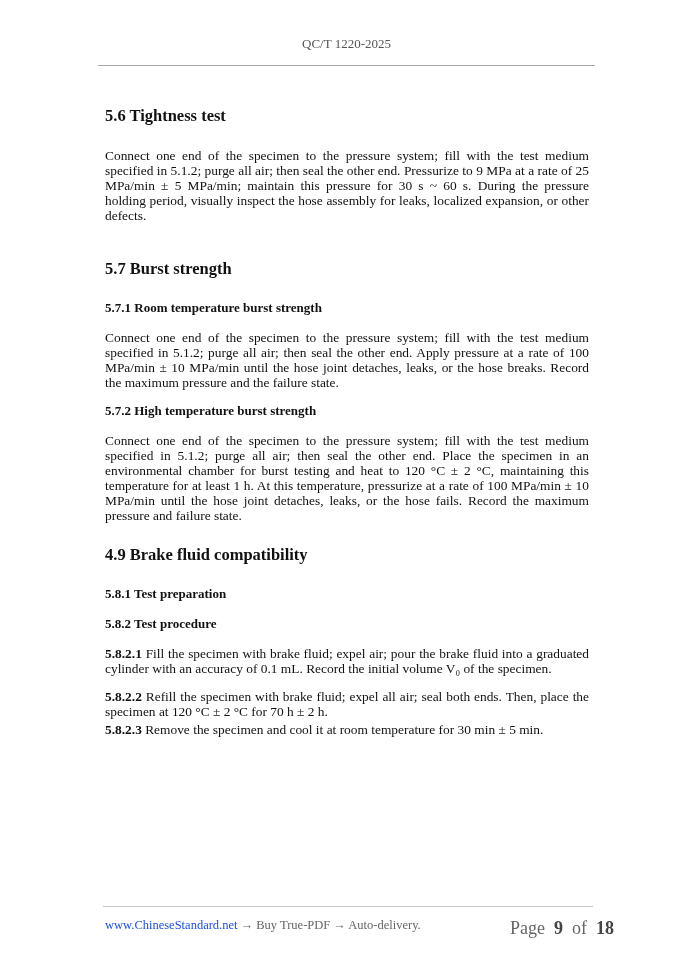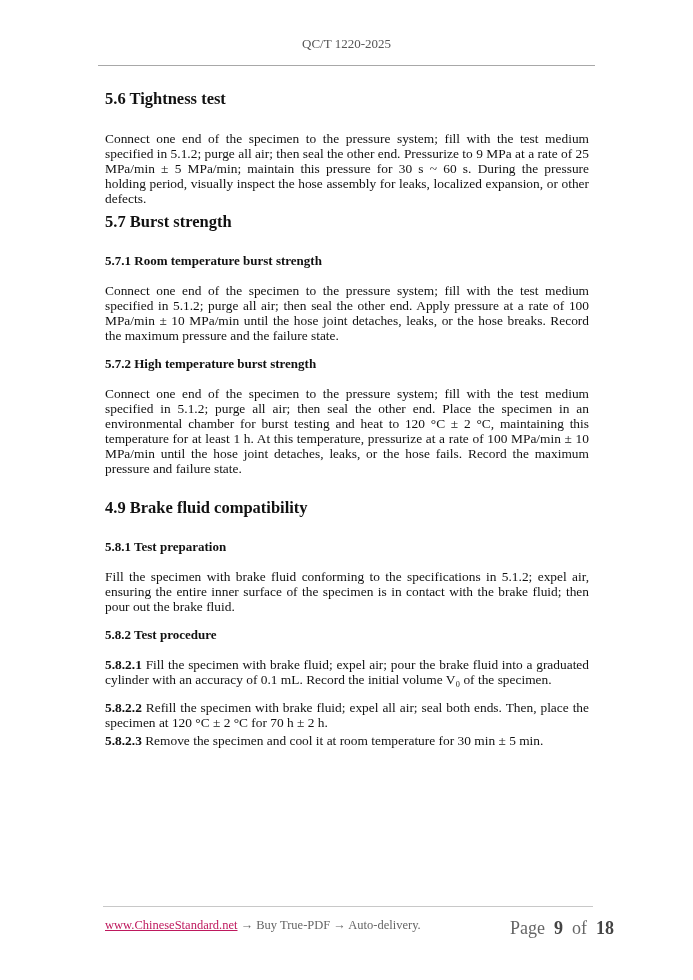--- a/index.html
+++ b/index.html
@@ -2,51 +2,50 @@
 <html><head>
 <meta charset="utf-8">
 <style>
   html, body { margin: 0; padding: 0; background: #ffffff; }
   body { width: 693px; height: 980px; position: relative; overflow: hidden;
          font-family: "Liberation Serif", "DejaVu Serif", serif; color: #111; }
   .page-header { position: absolute; top: 36px; left: 0; width: 693px; text-align: center;
                  font-size: 13px; color: #555; }
   .header-rule { position: absolute; top: 65px; left: 98px; width: 497px; height: 0;
                  border-top: 1px solid #a8a8a8; }
-  .content { position: absolute; top: 87px; left: 105px; width: 484px; }
+  .content { position: absolute; top: 104px; left: 105px; width: 484px; }
   h2 { font-size: 16.5px; font-weight: bold; margin: 0; line-height: 24px; }
   h3 { font-size: 13px; font-weight: bold; margin: 0; line-height: 18px; }
   p { font-size: 13.4px; line-height: 15px; margin: 0; text-align: justify; }
   .num { font-weight: bold; }
   .footer-rule { position: absolute; top: 906px; left: 103px; width: 490px; height: 0;
                  border-top: 1px solid #c8c8c8; }
   .footer-left { position: absolute; top: 918px; left: 105px; font-size: 12.5px; color: #666; }
-  .footer-left a { color: #be185d; text-decoration: underline; }
+  .footer-left a { color: #1d4ed8; }
   .footer-right { position: absolute; top: 918px; left: 510px; font-size: 18px; color: #666; }
   .footer-right b { color: #444; }
 </style>
 </head>
 <body>
 
 <div class="page-header">QC/T 1220-2025</div>
 <div class="header-rule"></div>
 
 <div class="content">
   <h2>5.6 Tightness test</h2>
   <p style="margin-top:20px">Connect one end of the specimen to the pressure system; fill with the test medium specified in 5.1.2; purge all air; then seal the other end. Pressurize to 9 MPa at a rate of 25 MPa/min ± 5 MPa/min; maintain this pressure for 30 s ~ 60 s. During the pressure holding period, visually inspect the hose assembly for leaks, localized expansion, or other defects.</p>
 
-  <h2 style="margin-top:4px">5.7 Burst strength</h2>
+  <h2 style="margin-top:34px">5.7 Burst strength</h2>
   <h3 style="margin-top:18px">5.7.1 Room temperature burst strength</h3>
   <p style="margin-top:13px">Connect one end of the specimen to the pressure system; fill with the test medium specified in 5.1.2; purge all air; then seal the other end. Apply pressure at a rate of 100 MPa/min ± 10 MPa/min until the hose joint detaches, leaks, or the hose breaks. Record the maximum pressure and the failure state.</p>
   <h3 style="margin-top:12px">5.7.2 High temperature burst strength</h3>
   <p style="margin-top:13px">Connect one end of the specimen to the pressure system; fill with the test medium specified in 5.1.2; purge all air; then seal the other end. Place the specimen in an environmental chamber for burst testing and heat to 120 °C ± 2 °C, maintaining this temperature for at least 1 h. At this temperature, pressurize at a rate of 100 MPa/min ± 10 MPa/min until the hose joint detaches, leaks, or the hose fails. Record the maximum pressure and failure state.</p>
 
   <h2 style="margin-top:20px">4.9 Brake fluid compatibility</h2>
   <h3 style="margin-top:18px">5.8.1 Test preparation</h3>
-  <p style="margin-top:13px">Fill the specimen with brake fluid conforming to the specifications in 5.1.2; expel air, ensuring the entire inner surface of the specimen is in contact with the brake fluid; then pour out the brake fluid.</p>
   <h3 style="margin-top:12px">5.8.2 Test procedure</h3>
 
   <p style="margin-top:13px">
     <span class="num">5.8.2.1</span>
     <span>Fill the specimen with brake fluid; expel air; pour the brake fluid into a graduated cylinder with an accuracy of 0.1 mL. Record the initial volume V₀ of the specimen.</span>
   </p>
   <p style="margin-top:13px">
     <span class="num">5.8.2.2</span>
     <span>Refill the specimen with brake fluid; expel all air; seal both ends. Then, place the specimen at 120 °C ± 2 °C for 70 h ± 2 h.</span>
   </p>

